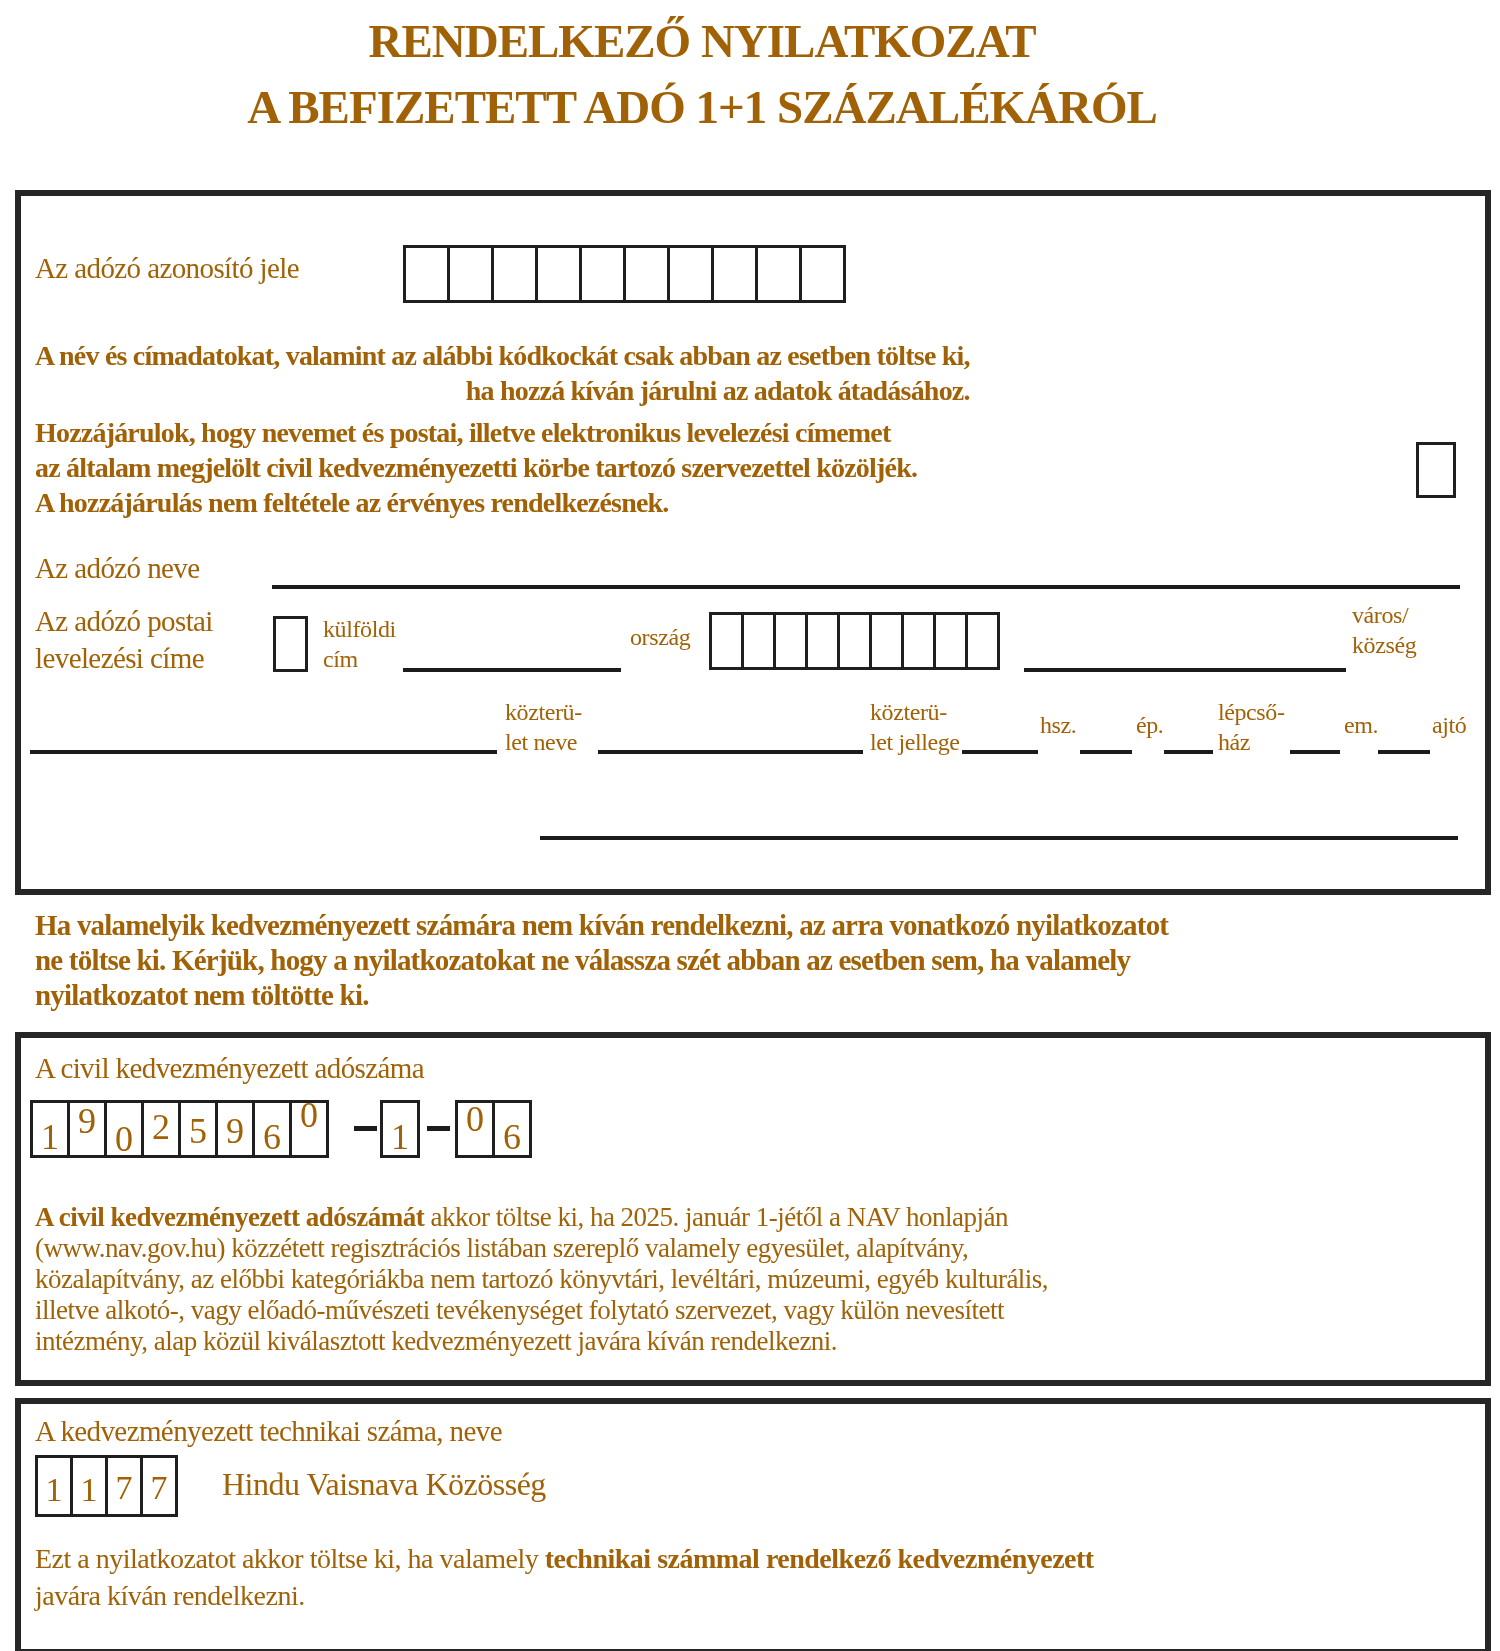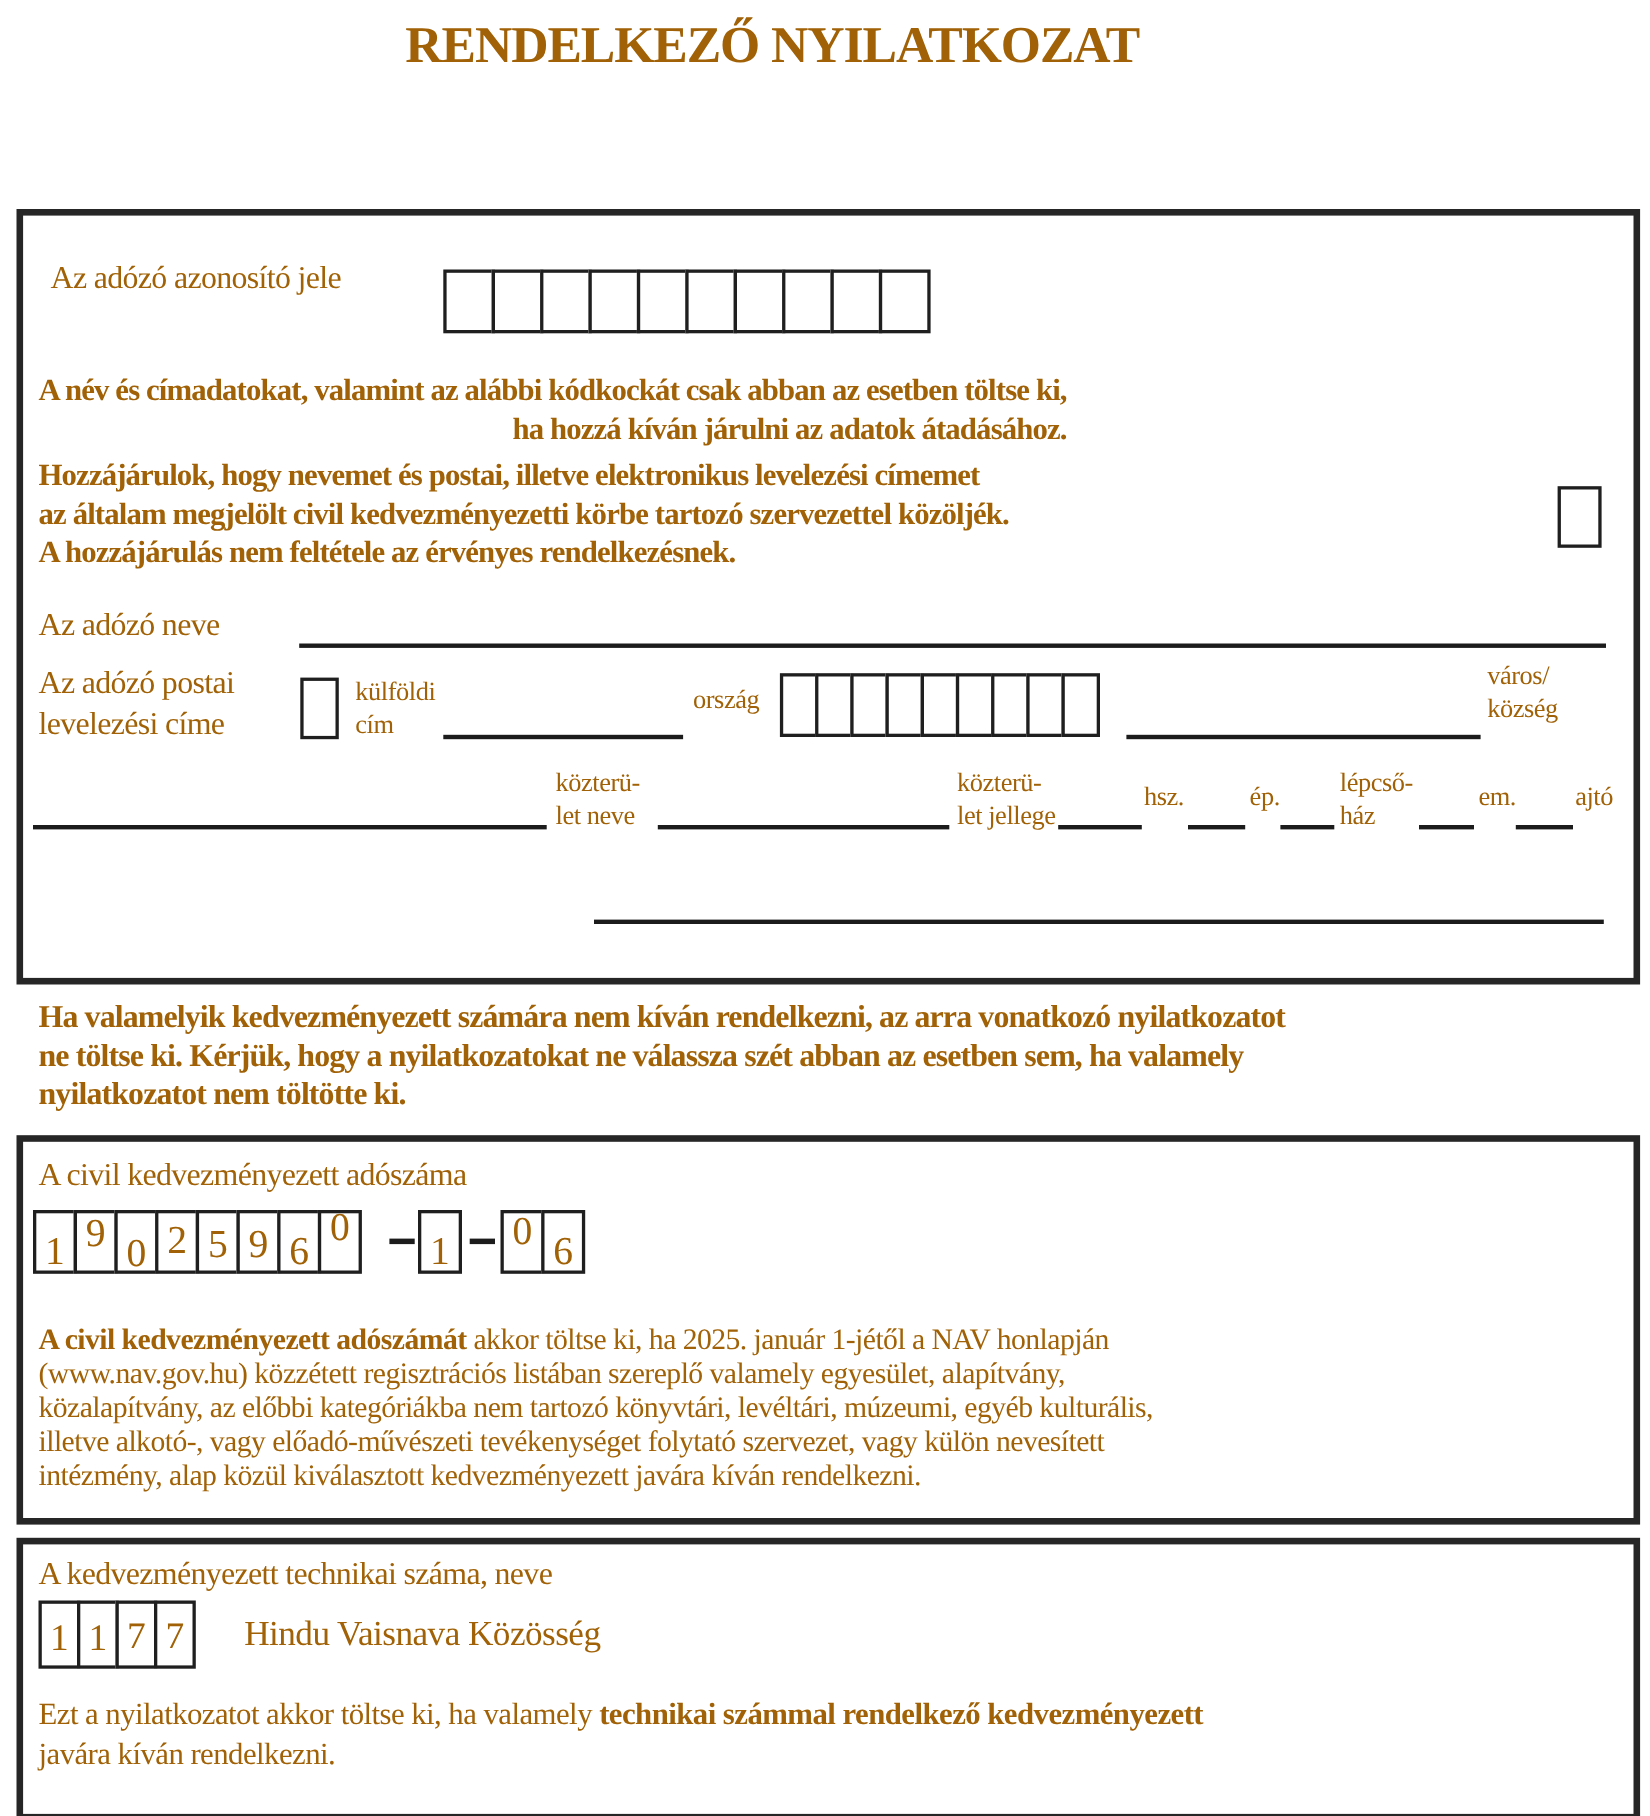--- a/index.html
+++ b/index.html
@@ -27,24 +27,25 @@
   .ccell{width:35px;height:58px;}
   .dash{position:absolute;height:5px;background:#1c1c1c;}
   .dg{display:inline-block;}
 </style>
 </head>
 <body>
 
 <div id="page">
 
   <div class="abs ttl" style="left:0;top:14px;">RENDELKEZŐ NYILATKOZAT</div>
+  <div class="abs ttl" style="left:0;top:80px;">A BEFIZETETT ADÓ 1+1 SZÁZALÉKÁRÓL</div>
 
   <div class="sect" style="left:15px;top:190px;width:1464px;height:693px;"></div>
 
-  <div class="abs lbl29" style="left:35px;top:237px;margin-left:11px;">Az adózó azonosító jele</div>
+  <div class="abs lbl29" style="left:35px;top:252px;">Az adózó azonosító jele</div>
   <div class="cellrow" style="left:403px;top:245px;">
     <div class="cell idcell"></div>
     <div class="cell idcell"></div>
     <div class="cell idcell"></div>
     <div class="cell idcell"></div>
     <div class="cell idcell"></div>
     <div class="cell idcell"></div>
     <div class="cell idcell"></div>
     <div class="cell idcell"></div>
     <div class="cell idcell"></div>

